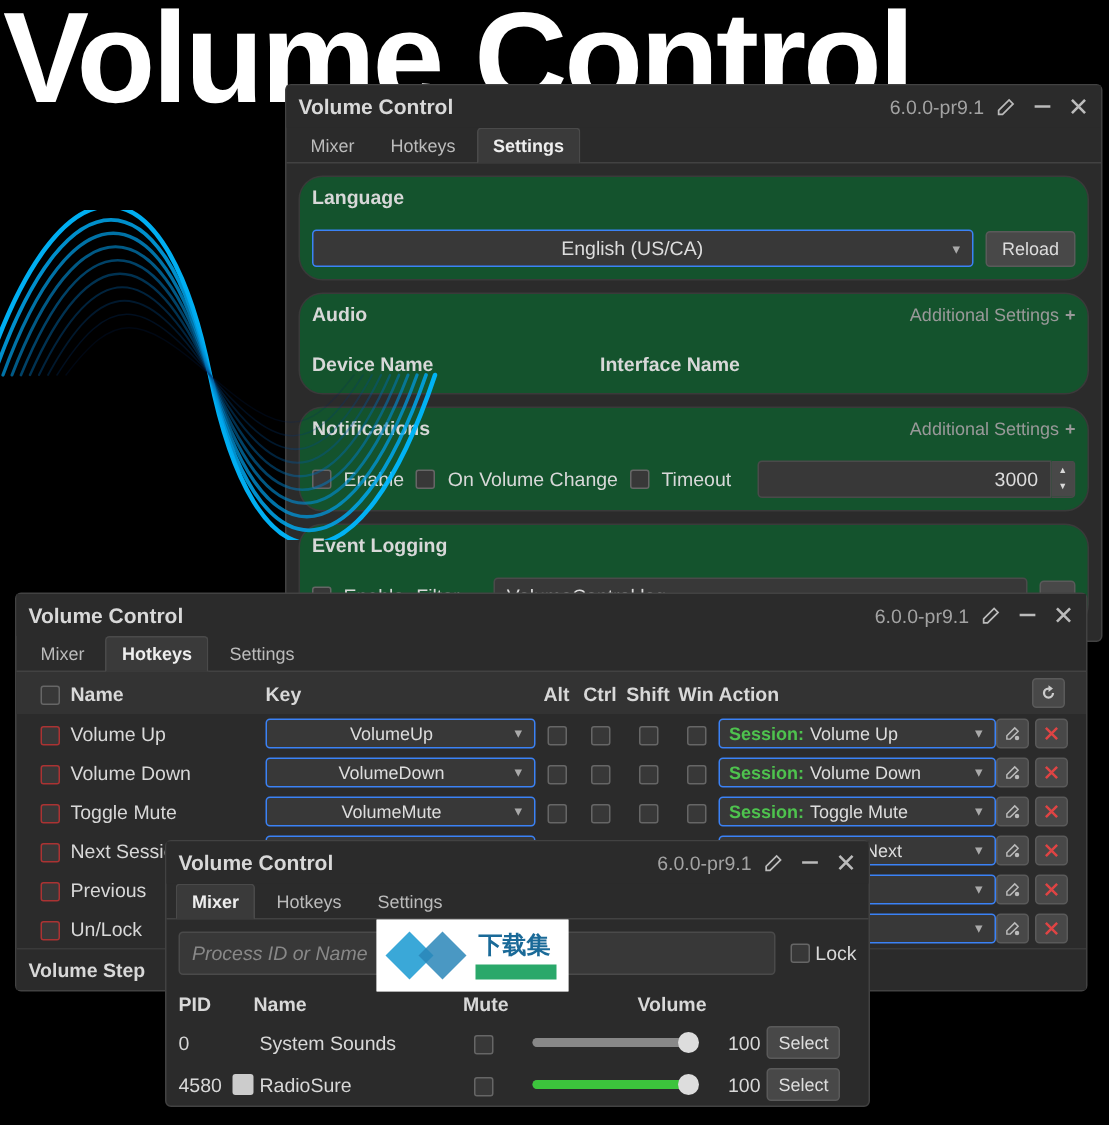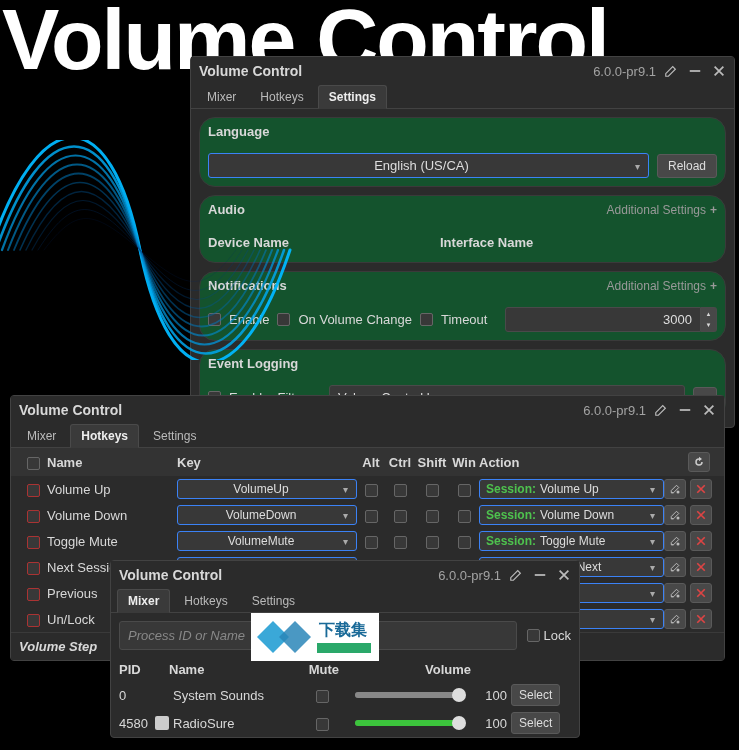--- a/index.html
+++ b/index.html
@@ -151,21 +151,21 @@
   border: 1px solid #4a4a4a; border-left: none;
   border-radius: 0 3px 3px 0;
   width: 16px;
 }
 .spinner-btn { flex: 1; background: #484848; font-size: 6px; display:flex; align-items:center; justify-content:center; cursor:pointer; }
 
 
 .win-settings { top: 56px; left: 190px; width: 545px; z-index: 3; }
 
 .device-header { display: flex; font-weight: 700; padding: 4px 0; }
-.device-header > div:first-child { width: 232px; }
+.device-header > div:first-child { width: 192px; }
 .device-row { display: flex; align-items: center; padding: 2px 0; gap: 6px;}
 .device-row > span:nth-child(2) { width: 175px; }
 
 
 .win-hotkeys { top: 395px; left: 10px; width: 715px; z-index: 6; }
 .hk-table { width: 100%; }
 .hk-head {
   display: grid;
   grid-template-columns: 28px 130px 180px 28px 30px 34px 30px 1fr 28px;
   align-items: center;
@@ -184,21 +184,21 @@
 }
 .hk-row .select { padding: 2px 18px 2px 6px; font-size: 12px; }
 .action-select { display: flex; align-items: center; }
 .action-select .sess { color: #4ec24e; font-weight: 700; margin-right: 4px; }
 .hk-footer {
   display: flex; align-items: center;
   padding: 6px 8px;
   background: #2b2b2b;
   border-top: 1px solid #3a3a3a;
 }
-.hk-footer-label { font-weight: 700; font-style: italic; }
+.hk-footer-label { font-weight: 700; }
 
 
 .win-mixer { top: 560px; left: 110px; width: 470px; z-index: 9; }
 .search-row { display: flex; align-items: center; gap: 10px; padding: 8px; }
 .search-input {
   flex: 1;
   background: #383838;
   border: 1px solid #4a4a4a;
   border-radius: 3px;
   padding: 6px 8px;

